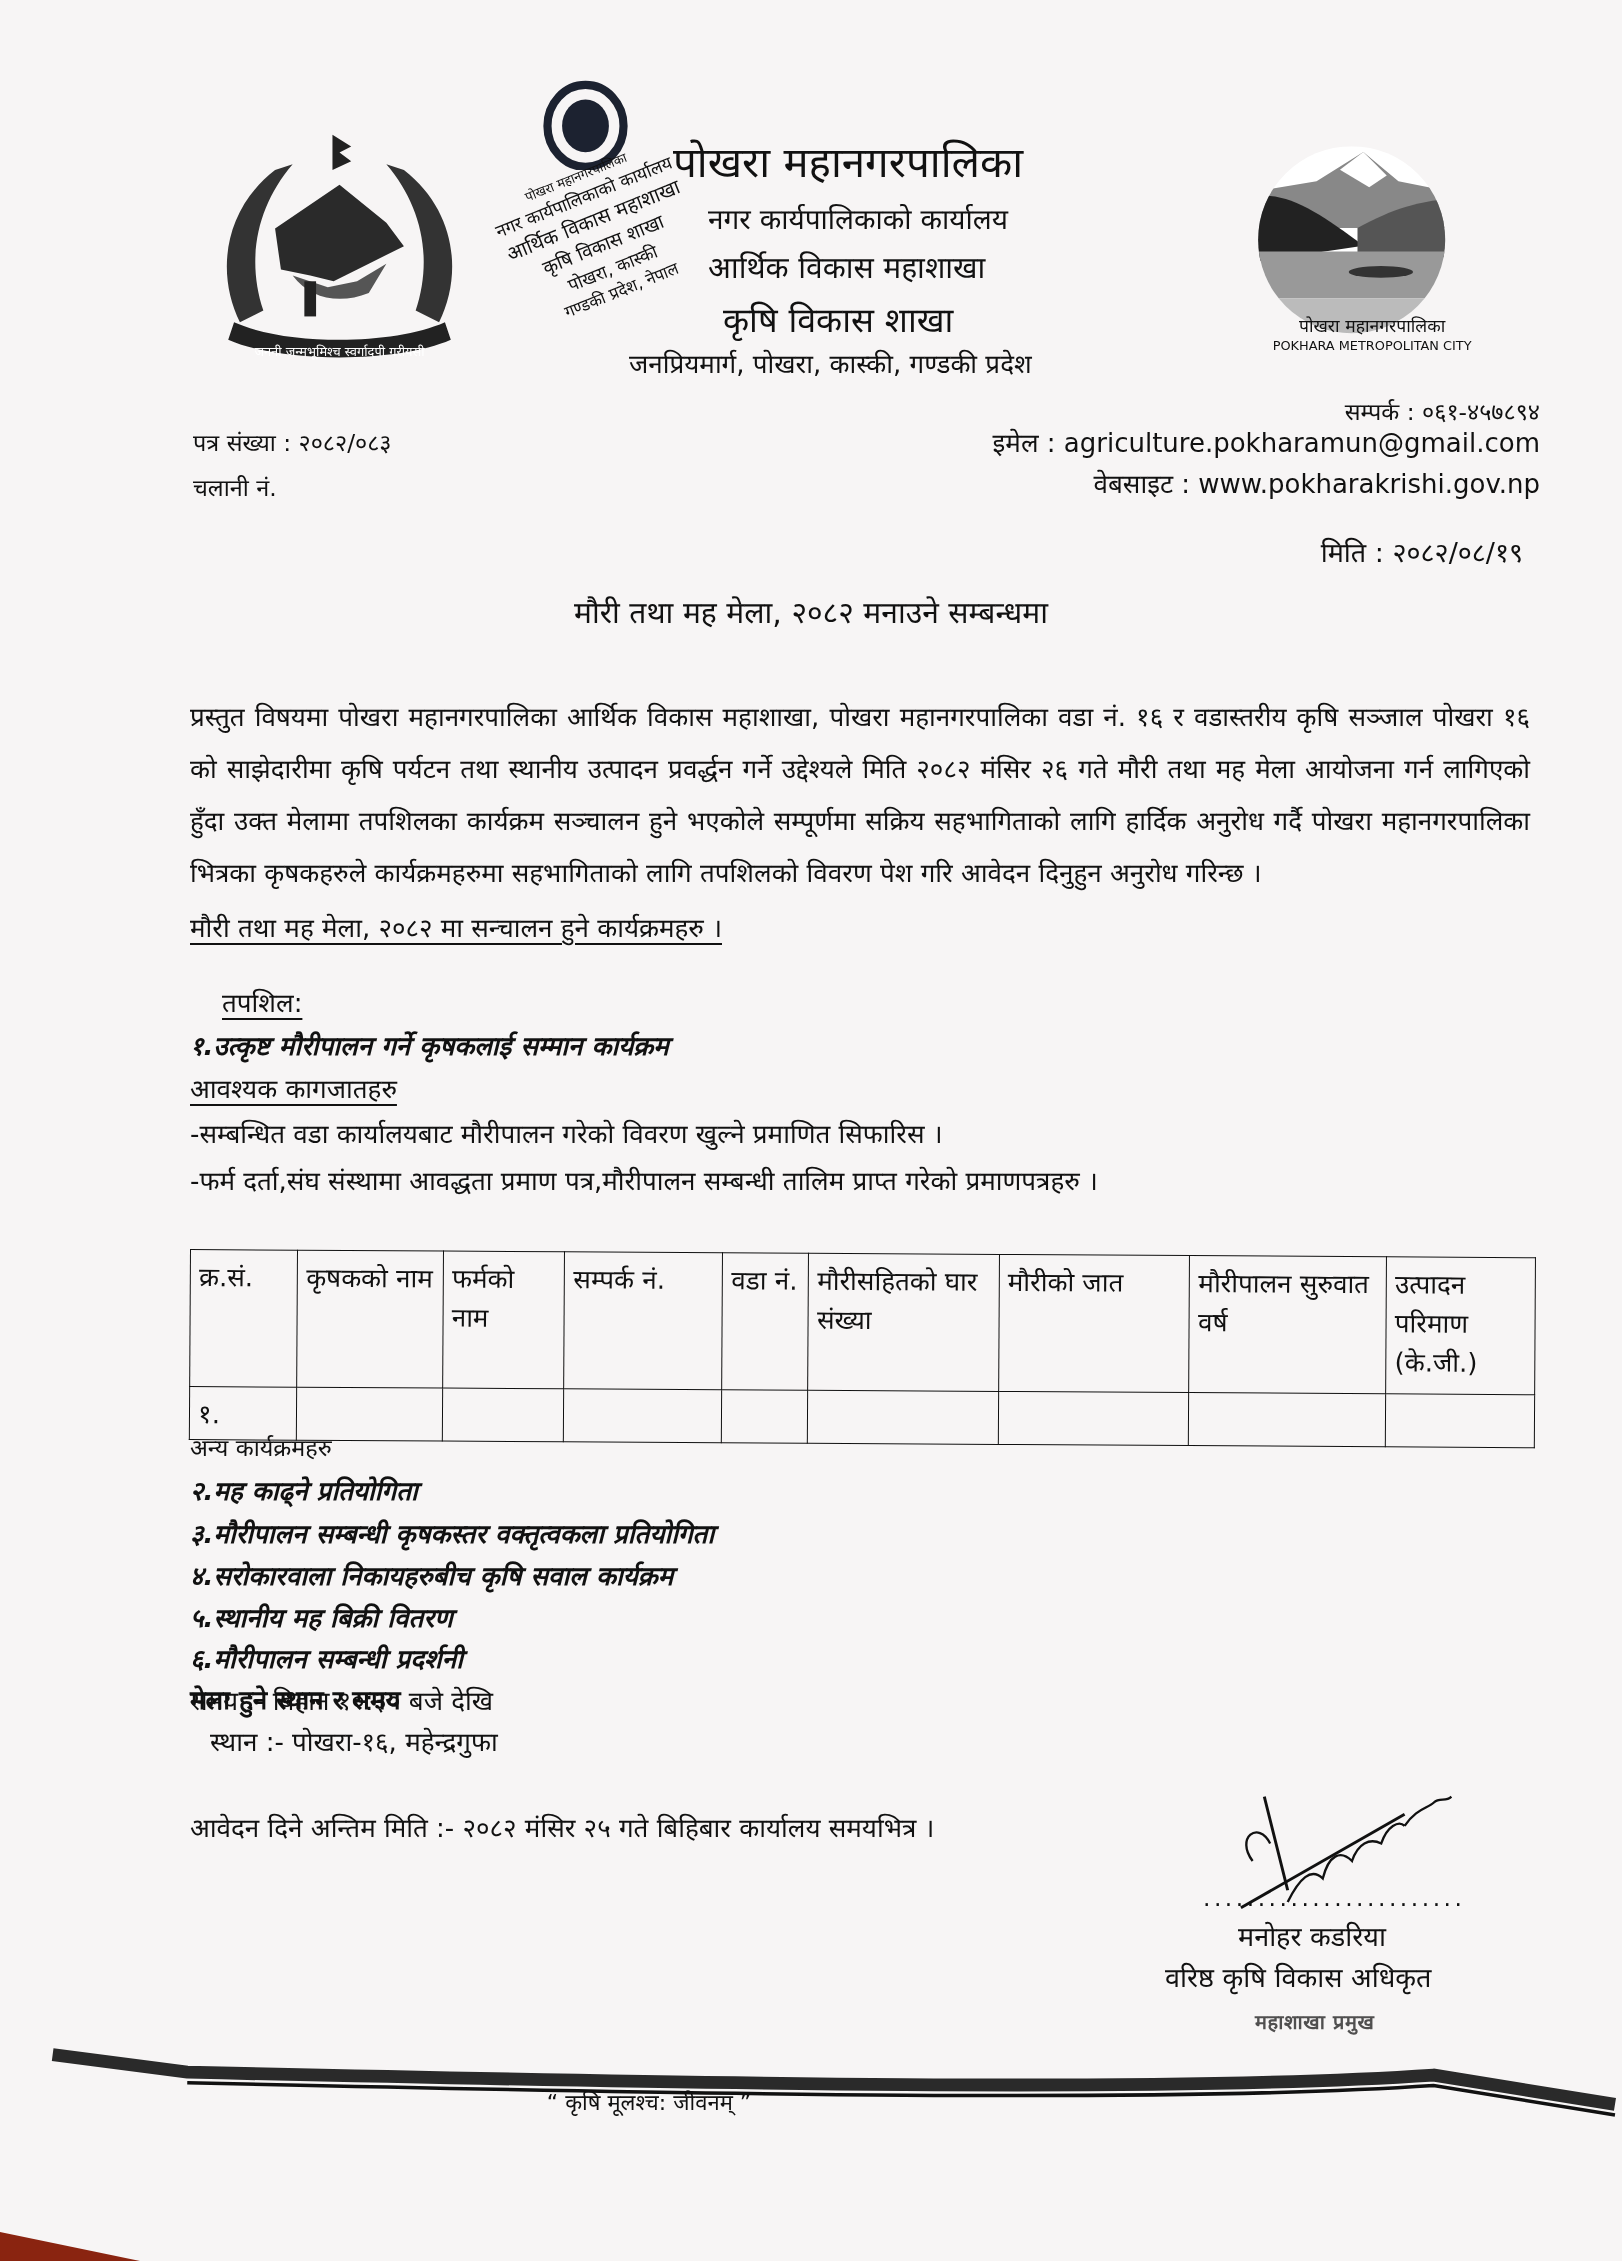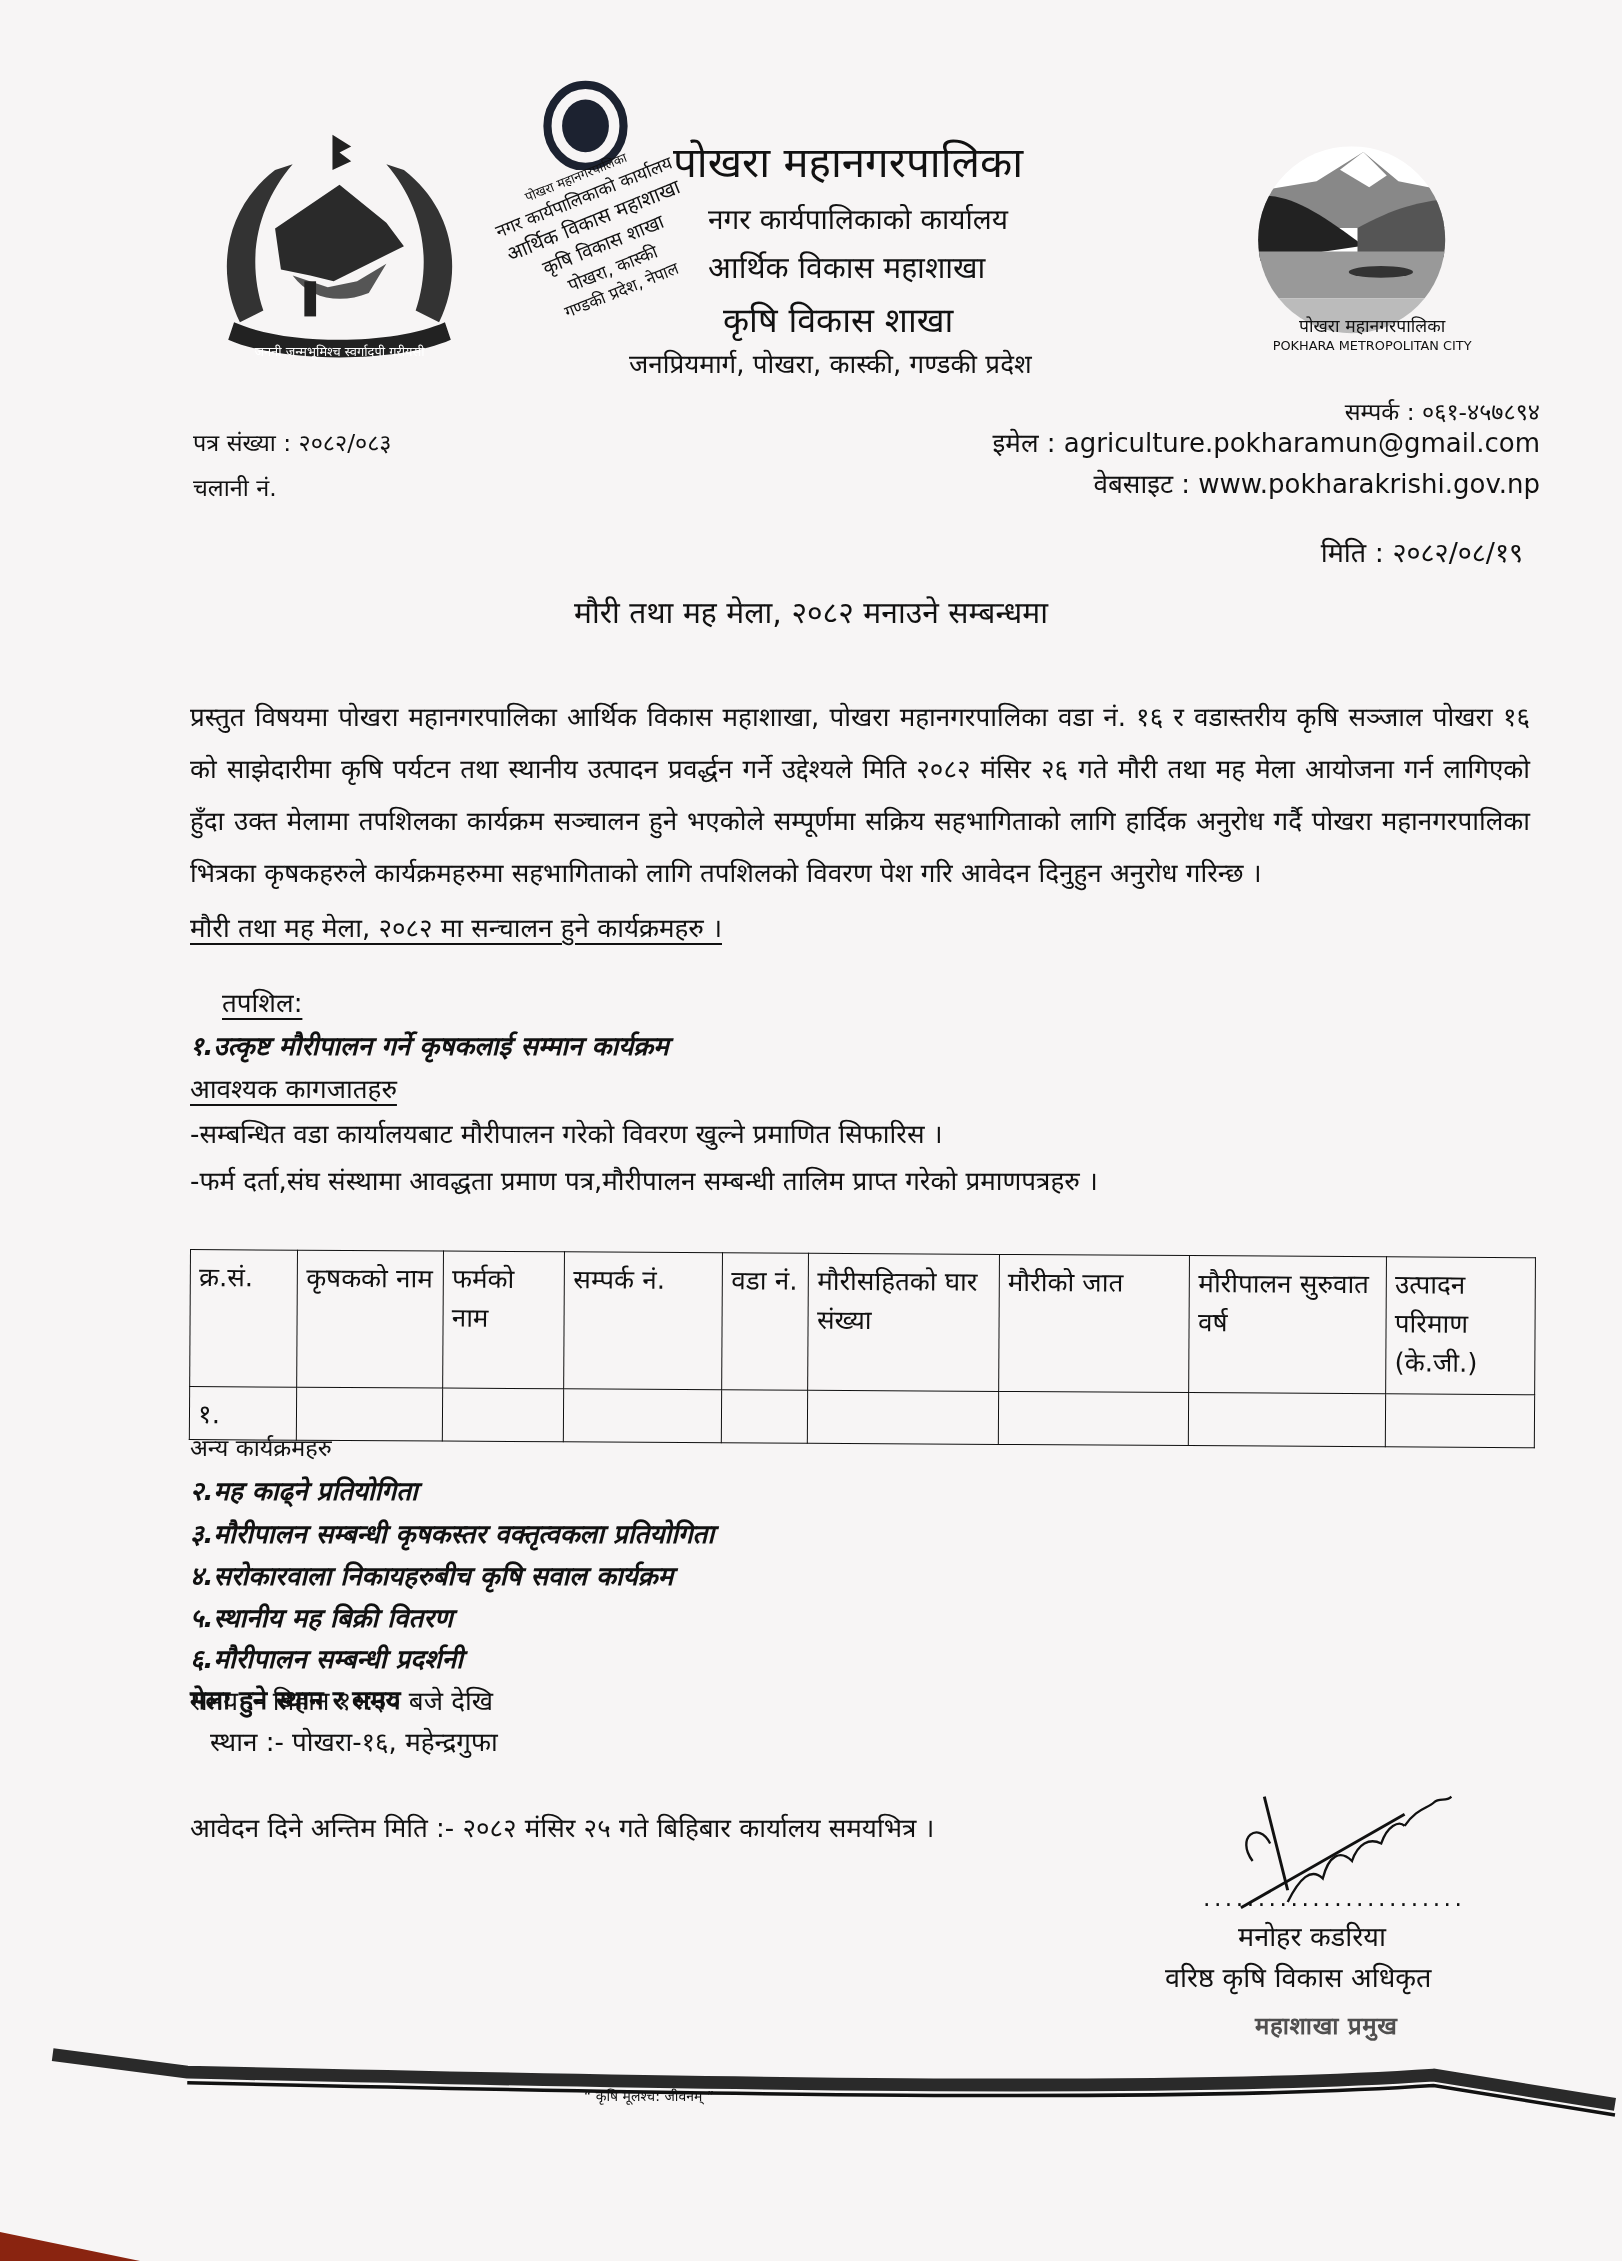--- a/index.html
+++ b/index.html
@@ -51,25 +51,25 @@
     font-weight: normal; padding: 8.2px 8.2px 4.7px 8.2px; line-height: 39px;
   }
   table.form th { height: 123px; }
   table.form td { height: 37px; }
 
   
   .sig-svg { left: 1229px; top: 1785px; width: 246px; height: 152px; }
   .dots { left: 1203px; top: 1884px; font-size: 23.4px; letter-spacing: 3.5px; }
   .signer { left: 1238px; top: 1917px; font-size: 27px; }
   .designation { left: 1165px; top: 1958px; font-size: 27px; }
-  .stamp { left: 1255px; top: 2008px; font-size: 24px; font-weight: bold; color: #333;
+  .stamp { left: 1255px; top: 2008px; font-size: 20px; font-weight: bold; color: #333;
            letter-spacing: 0.6px; opacity: 0.85; text-align: center; }
 
   .footer-bar { left: 0; top: 2037px; width: 1622px; height: 82px; }
-  .motto { left: 0; width: 1298px; text-align: center; top: 2086px; font-size: 14px; }
+  .motto { left: 0; width: 1298px; text-align: center; top: 2086px; font-size: 22px; }
   .corner { left: 0; bottom: 0; width: 0; height: 0;
             border-left: 140px solid #8a2410; border-top: 29px solid transparent; }
 </style>
 </head>
 <body>
 
 <svg class="abs emblem-left" viewBox="0 0 500 420">
   <polygon points="238,10 238,70 270,55 250,40 270,30" fill="#222"></polygon>
   <path d="M80,330 C40,250 50,140 140,70 L170,60 C110,130 90,220 120,310 Z" fill="#333"></path>
   <path d="M420,330 C460,250 450,140 360,70 L330,60 C390,130 410,220 380,310 Z" fill="#333"></path>

